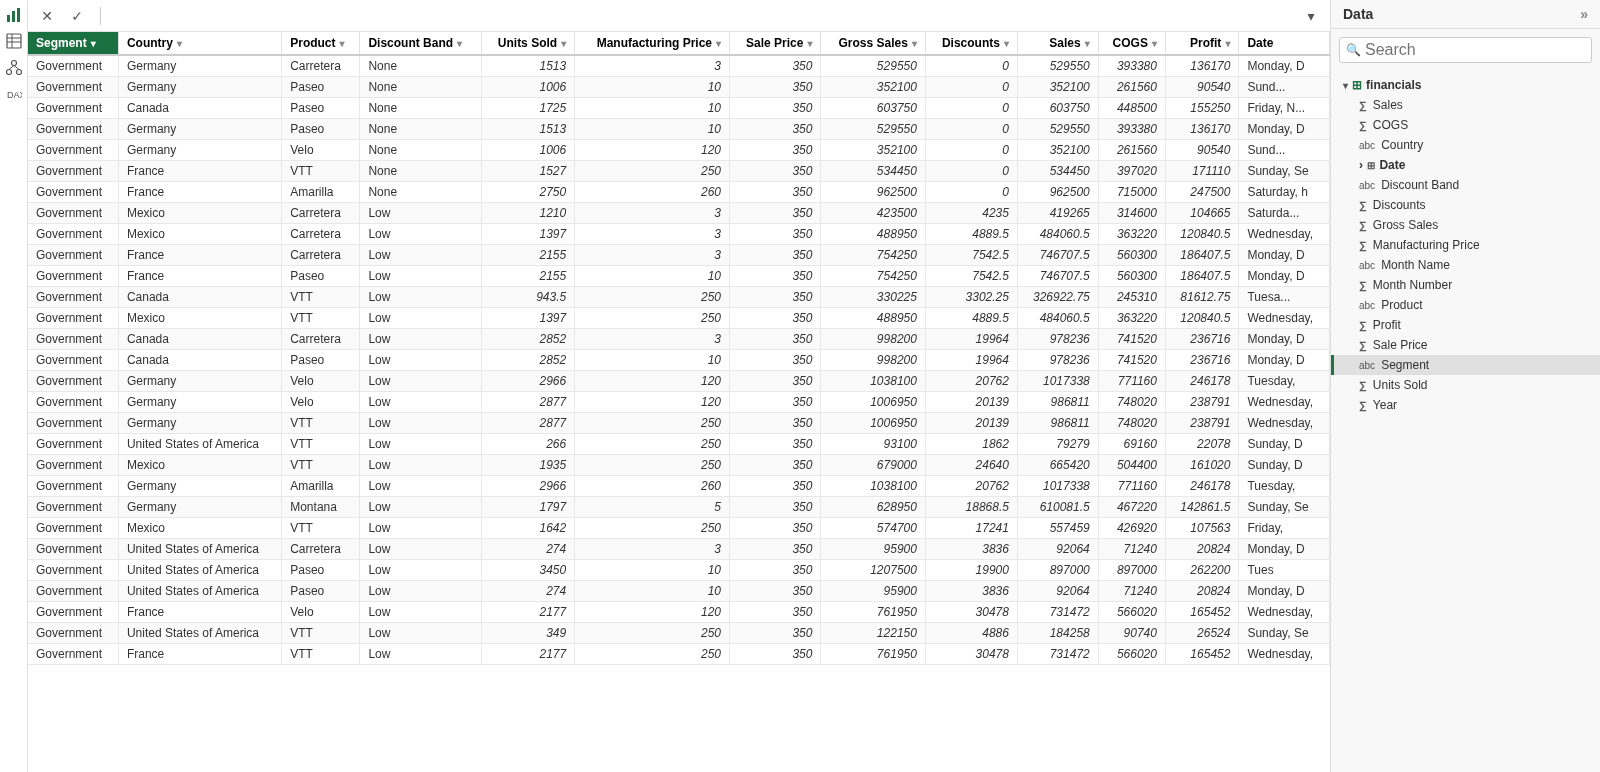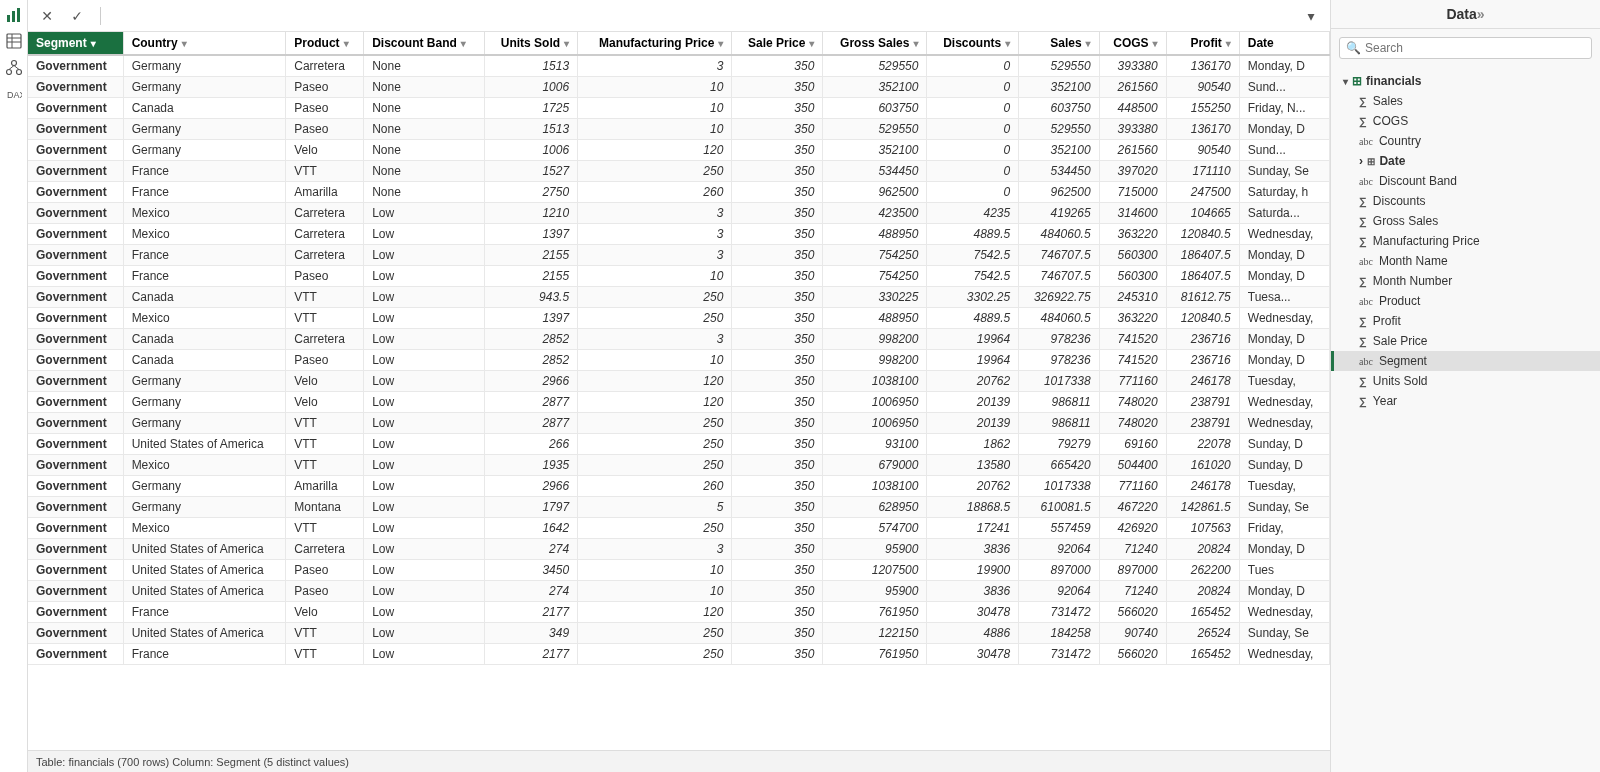--- a/index.html
+++ b/index.html
@@ -103,21 +103,21 @@
     tbody tr:nth-child(even) { background: #fafafa; }
 
     tbody td {
       border-bottom: 1px solid #e8e8e8;
       border-right: 1px solid #e8e8e8;
       padding: 3px 8px;
       white-space: nowrap;
       color: #333;
     }
     tbody td.num { text-align: right; font-style: italic; }
-    tbody td:first-child { font-weight: 700; margin-top: 24px; }
+    tbody td:first-child { font-weight: 400; margin-top: 24px; }
 
     
     .status-bar {
       height: 22px;
       background: #f3f3f3;
       border-top: 1px solid #ddd;
       display: flex;
       align-items: center;
       padding: 0 8px;
       font-size: 11px;
@@ -133,21 +133,21 @@
     .right-panel {
       width: 270px;
       background: #f8f8f8;
       border-left: 1px solid #ddd;
       display: flex;
       flex-direction: column;
     }
     .right-panel-header {
       display: flex;
       align-items: center;
-      justify-content: center;
+      justify-content: space-between;
       padding: 6px 12px;
       border-bottom: 1px solid #ddd;
       font-size: 14px;
       font-weight: 600;
       color: #333;
     }
     .right-panel-header .close-icon {
       cursor: pointer;
       color: #888;
       font-size: 14px;
@@ -159,21 +159,21 @@
       align-items: center;
       border: 1px solid #ccc;
       border-radius: 3px;
       background: #fff;
       padding: 3px 6px;
       gap: 4px;
     }
     .search-box input {
       border: none;
       outline: none;
-      font-size: 12px;
+      font-size: 16px;
       flex: 1;
       background: transparent;
     }
     .search-icon { color: #888; font-size: 12px; }
 
     .field-list {
       flex: 1;
       overflow-y: auto;
       padding: 4px 0;
     }
@@ -208,21 +208,20 @@
     .field-item.selected { background: #e0e0e0; }
 
     .field-icon-sigma {
       color: #555;
       font-size: 11px;
       font-weight: bold;
     }
     .field-icon-abc {
       color: #555;
       font-size: 10px;
-      font-family: Liberation Serif, serif;
     }
     .field-icon-cal {
       color: #555;
       font-size: 10px;
     }
 
     .date-group-header {
       display: flex;
       align-items: center;
       padding: 3px 12px 3px 28px;
@@ -658,21 +657,21 @@
           </tr>
           <tr>
             <td>Government</td>
             <td>Mexico</td>
             <td>VTT</td>
             <td>Low</td>
             <td class="num">1935</td>
             <td class="num">250</td>
             <td class="num">350</td>
             <td class="num">679000</td>
-            <td class="num">13580</td>
+            <td class="num">24640</td>
             <td class="num">665420</td>
             <td class="num">504400</td>
             <td class="num">161020</td>
             <td>Sunday, D</td>
           </tr>
           <tr>
             <td>Government</td>
             <td>Germany</td>
             <td>Amarilla</td>
             <td>Low</td>
@@ -803,23 +802,20 @@
             <td class="num">30478</td>
             <td class="num">731472</td>
             <td class="num">566020</td>
             <td class="num">165452</td>
             <td>Wednesday,</td>
           </tr>
         </tbody>
     </table>
   </div>
 
-  <div class="status-bar">
-    <span>Table: financials (700 rows) Column: Segment (5 distinct values)</span>
-  </div>
 </div>
 
 <div class="right-panel">
   <div class="right-panel-header">
     <span>Data</span>
     <span class="close-icon">»</span>
   </div>
 
   <div class="search-box">
     <span class="search-icon">🔍</span>

